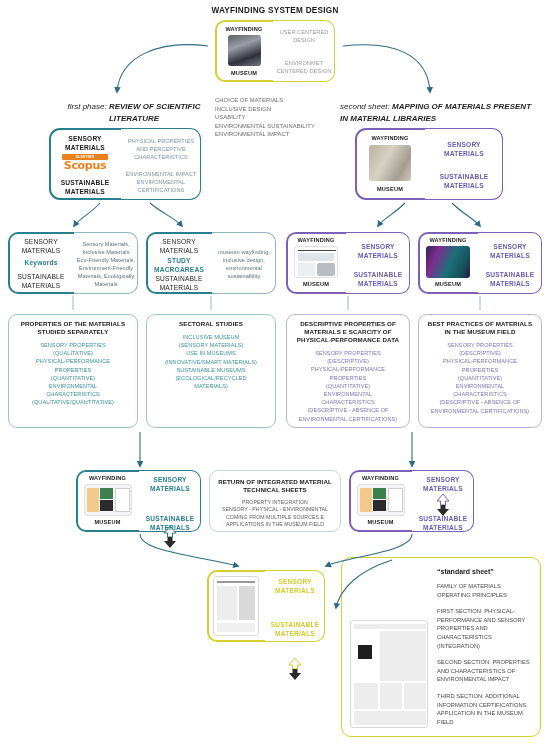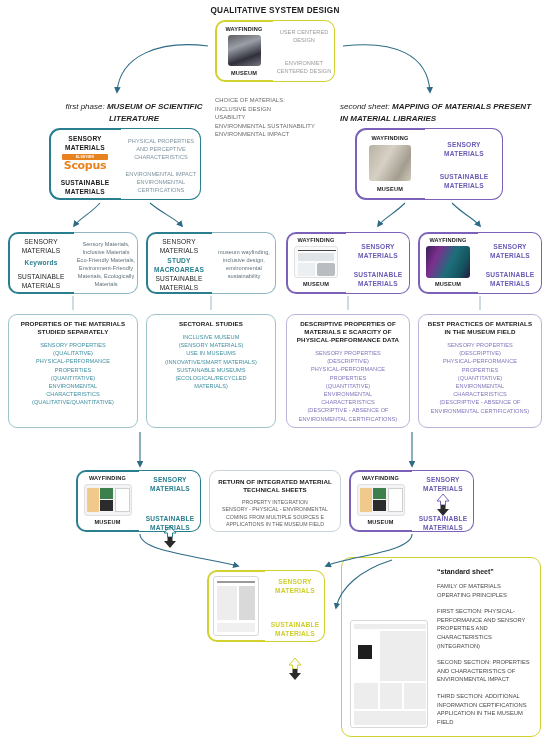--- a/index.html
+++ b/index.html
@@ -67,21 +67,21 @@
   }
 
   
   .updown{width:16px;height:22px;position:relative;}
 
   svg.ov{position:absolute;left:0;top:0;width:550px;height:745px;pointer-events:none;}
 </style>
 </head>
 <body>
 
-<div class="abs main-title">QUALITATIVE SYSTEM DESIGN</div>
+<div class="abs main-title">WAYFINDING SYSTEM DESIGN</div>
 
 <div class="abs yellow" style="left:215px;top:20px;width:120px;height:62px;">
   <div class="abs bd" style="left:0;top:0;width:58px;height:62px;border:2.5px solid #d2d12f;border-right:none;border-radius:10px 0 0 10px;background:#fff;"></div>
   <div class="abs bd" style="left:58px;top:0;width:62px;height:62px;border:1.6px solid #d2d12f;border-left:none;border-radius:0 10px 10px 0;background:#fff;"></div>
 
   <div class="abs lbl" style="left:2px;top:6px;width:54px;">WAYFINDING</div>
   <div class="abs ph ph-museum" style="left:13px;top:15px;width:33px;height:31px;"></div>
   <div class="abs lbl" style="left:2px;top:50px;width:54px;">MUSEUM</div>
 
   <div class="abs sidetext" style="left:60px;top:8px;width:58px;color:#9a9a9a;">USER CENTERED DESIGN</div>
@@ -89,21 +89,21 @@
 </div>
 
 <div class="abs freetext" style="left:215px;top:96px;width:130px;white-space:pre-line;">CHOICE OF MATERIALS:
 INCLUSIVE DESIGN
 USABILITY
 ENVIRONMENTAL SUSTAINABILITY
 ENVIRONMENTAL IMPACT</div>
 
 <div class="abs phase-title" style="left:58px;top:101px;width:152px;text-align:center;">
   <span>first phase:</span>
-  <b>MUSEUM OF SCIENTIFIC LITERATURE</b>
+  <b>REVIEW OF SCIENTIFIC LITERATURE</b>
 </div>
 <div class="abs phase-title" style="left:340px;top:101px;width:200px;text-align:left;">
   <span>second sheet:</span>
   <b>MAPPING OF MATERIALS PRESENT IN MATERIAL LIBRARIES</b>
 </div>
 
 <div class="abs" style="left:49px;top:128px;width:152px;height:66px;padding-left:36px;">
   <div class="abs" style="left:0;top:0;width:72px;height:72px;border:2.6px solid #2a7f8f;border-right:none;border-radius:11px 0 0 11px;background:#fff;"></div>
   <div class="abs" style="left:72px;top:0;width:80px;height:72px;border:1.4px solid #2a7f8f;border-left:none;border-radius:0 11px 11px 0;background:#fff;"></div>
 

